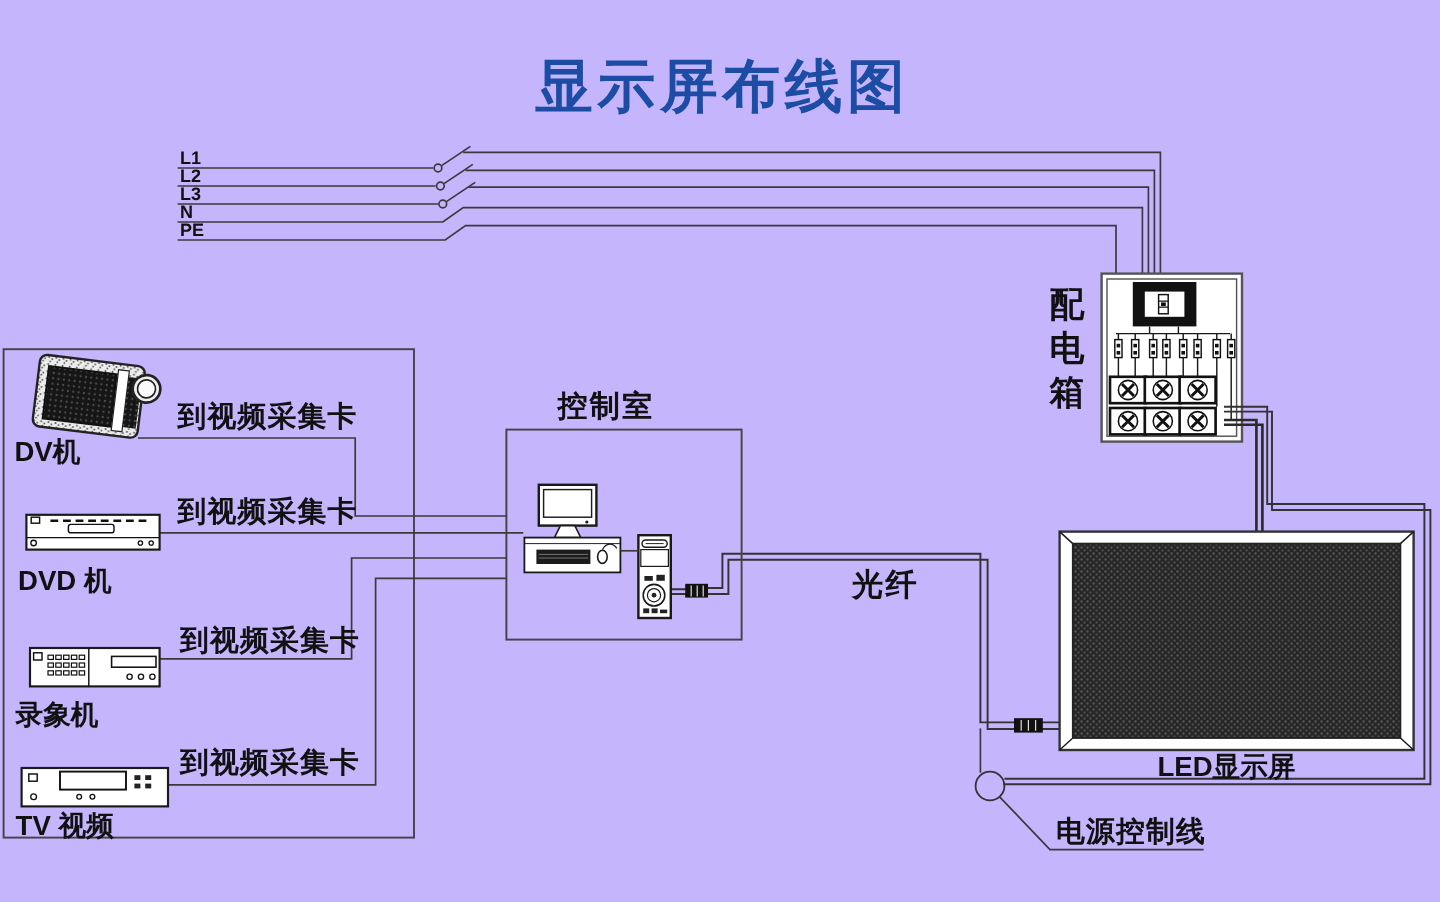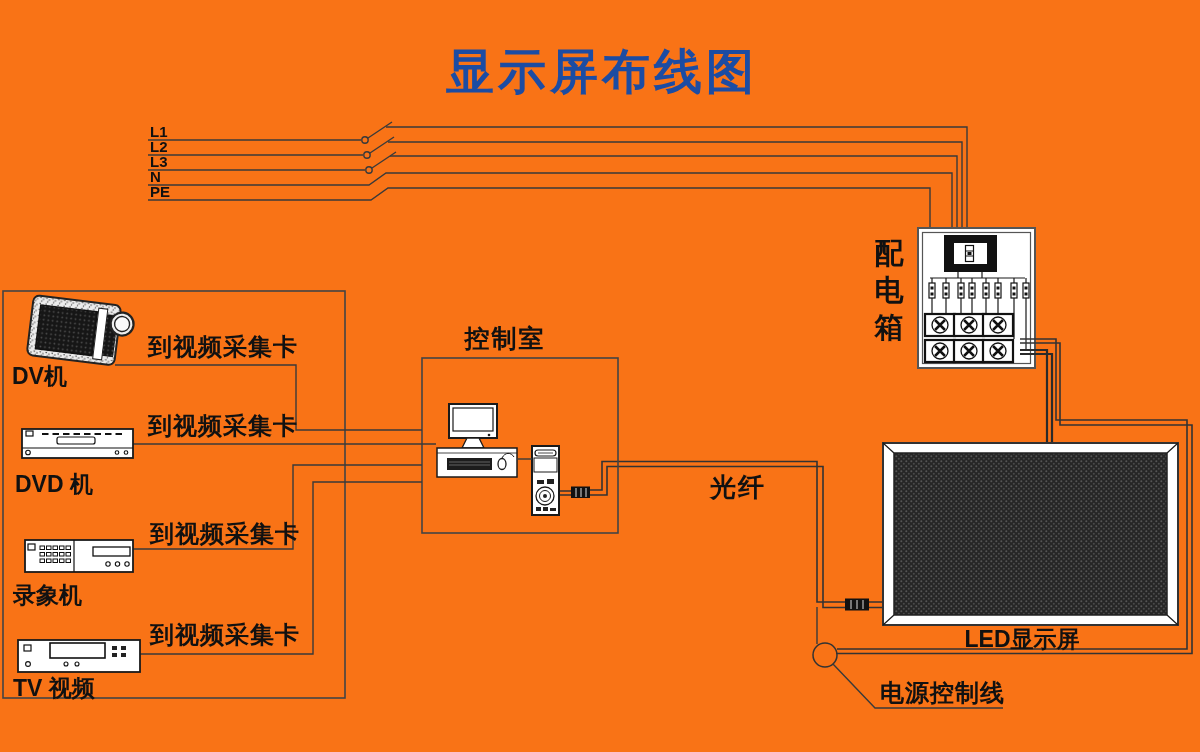--- a/index.html
+++ b/index.html
@@ -1,16 +1,16 @@
 <!DOCTYPE html>
 <html><head>
 <meta charset="utf-8">
 <style>
   html,body{margin:0;padding:0;background:#fff;}
-  .stage{position:relative;width:1200px;height:752px;background:#f97316;overflow:hidden;}
+  .stage{position:relative;width:1200px;height:752px;background:#c4b5fd;overflow:hidden;}
   svg{display:block;}
   text{font-family:"Liberation Sans","DejaVu Sans",sans-serif;fill:#111;}
   .title-text{font-size:48px;font-weight:bold;fill:#1c4ca3;letter-spacing:4px;}
   .lbl24{font-size:24px;font-weight:bold;letter-spacing:1px;}
   .lbl23{font-size:23px;font-weight:bold;}
   .lbl25{font-size:25px;font-weight:bold;letter-spacing:2px;}
   .lbl26{font-size:26px;font-weight:bold;letter-spacing:2px;}
   .lbl29{font-size:29px;font-weight:bold;}
   .lbl15{font-size:15px;font-weight:bold;}
   .wire{stroke:#3a3a3a;stroke-width:1.4;fill:none;}

